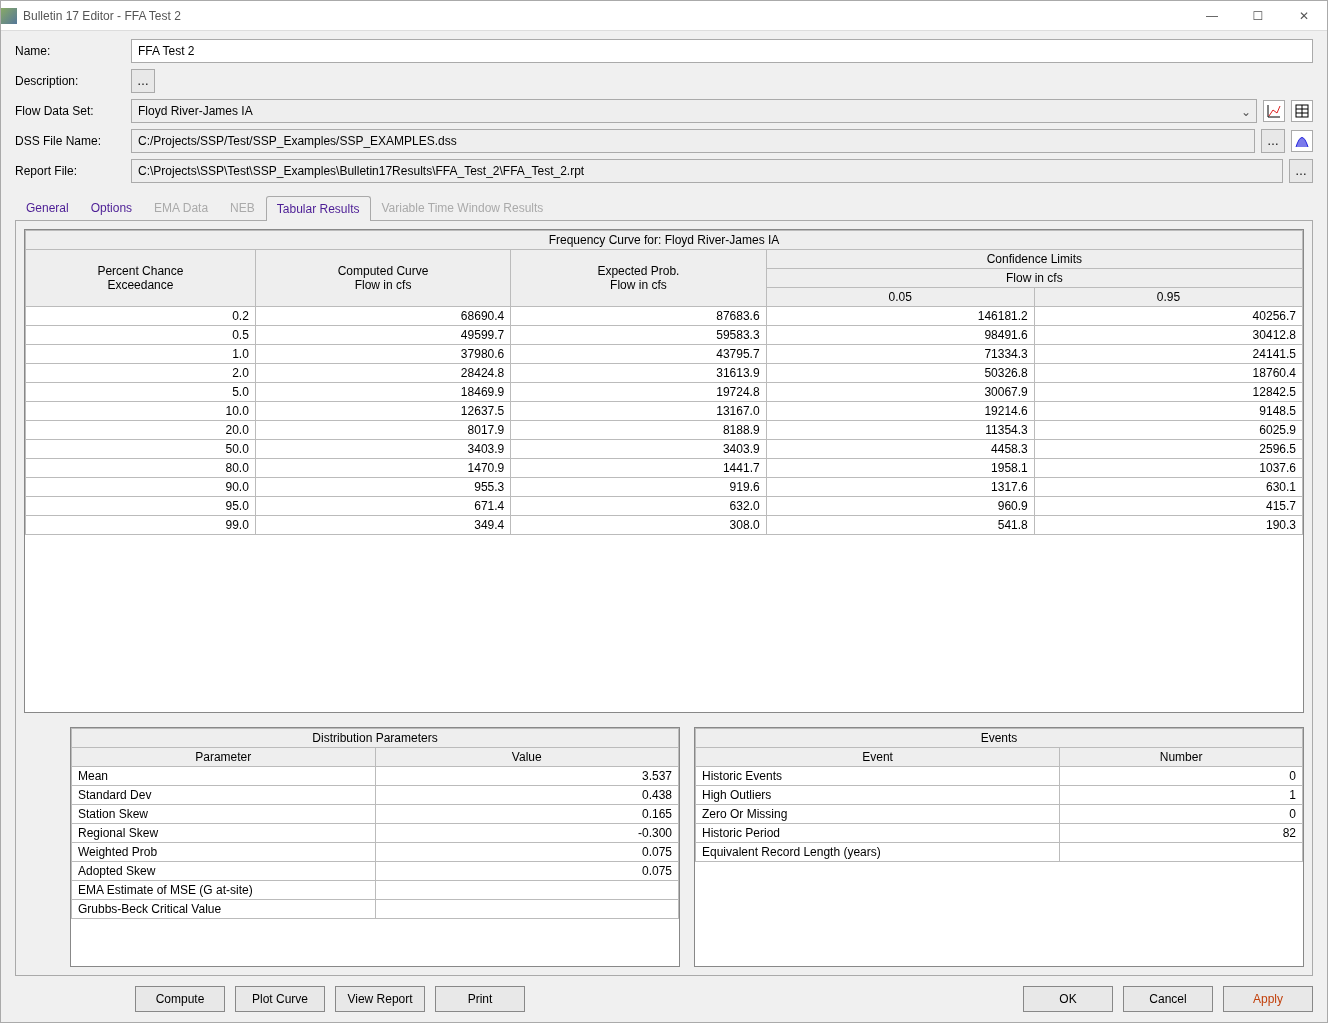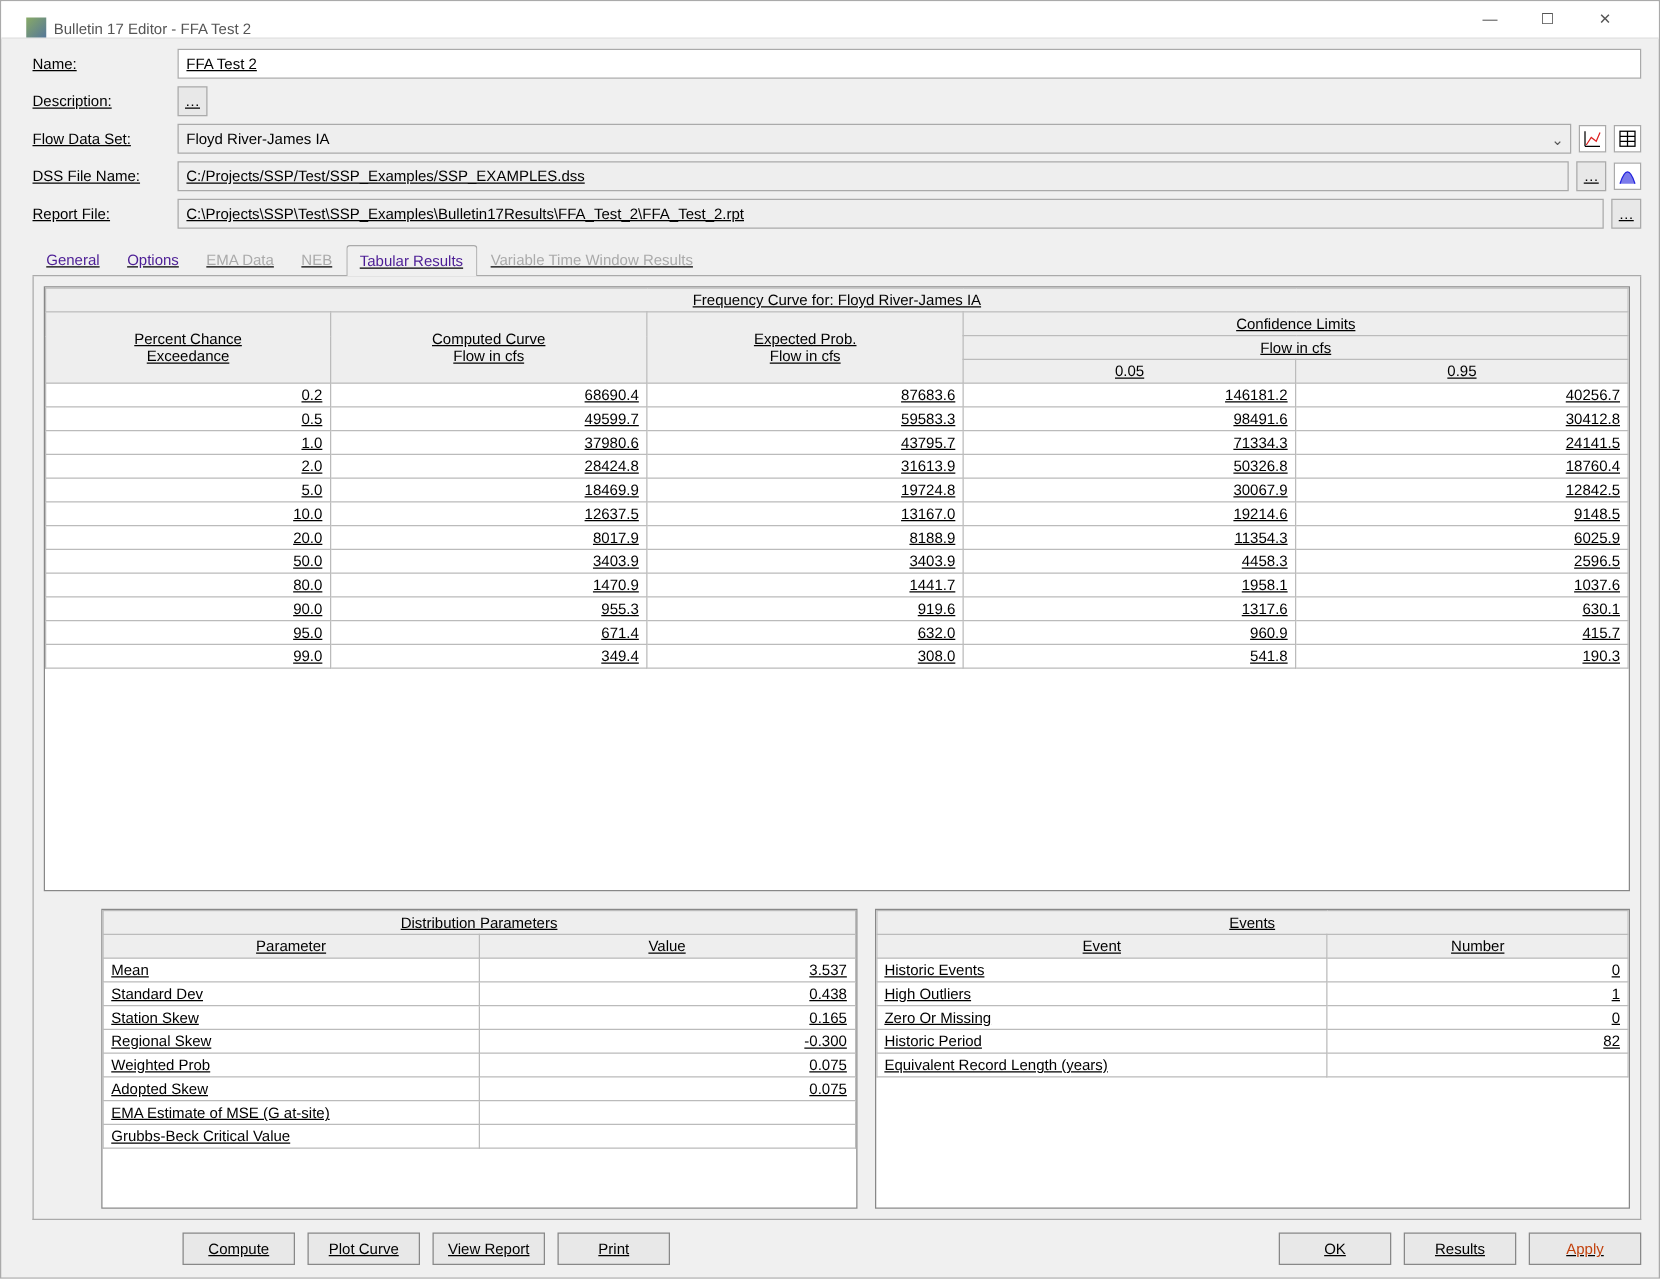--- a/index.html
+++ b/index.html
@@ -1,22 +1,22 @@
 <!DOCTYPE html>
 <html><head>
 <meta charset="utf-8">
 <style>
 * { box-sizing: border-box; font-family: "Segoe UI", Tahoma, sans-serif; font-size: 12px; }
 body { margin: 0; background: #f0f0f0; }
 .window { width: 1328px; height: 1023px; background: #f0f0f0; border: 1px solid #aaa; display: flex; flex-direction: column; }
-.titlebar { height: 30px; background: #fff; display: flex; align-items: flex-end; padding: 0 20px; border-bottom: 1px solid #ddd; }
+.titlebar { height: 30px; background: #fff; display: flex; align-items: center; padding: 0 0; border-bottom: 1px solid #ddd; }
 .titlebar .icon { width: 16px; height: 16px; background: linear-gradient(135deg,#8a6,#579); margin-right: 6px; }
 .titlebar .title { flex: 1; color: #555; }
 .titlebar .winbtn { width: 46px; height: 30px; display: flex; align-items: center; justify-content: center; color: #555; cursor: pointer; }
-.content { flex: 1; padding: 8px 14px 10px 25px; display: flex; flex-direction: column; text-decoration: underline; }
+.content { flex: 1; padding: 8px 14px 10px 14px; display: flex; flex-direction: column; }
 .formrow { display: flex; align-items: center; margin-bottom: 6px; gap: 6px; }
 .formrow label { width: 110px; }
 .textfield { flex: 1; background: #fff; border: 1px solid #aaa; padding: 3px 6px; height: 24px; }
 .textfield.ro { background: #eee; }
 .dotsbtn { width: 24px; height: 24px; border: 1px solid #aaa; background: #e8e8e8; display:flex; align-items:center; justify-content:center; cursor:pointer; }
 .iconbtn { width: 22px; height: 22px; border: 1px solid #aaa; background:#fff; display:flex; align-items:center; justify-content:center; cursor:pointer; }
 .tabs { display: flex; border-bottom: 1px solid #aaa; margin-top: 6px; }
 .tab { padding: 5px 10px; border: 1px solid transparent; border-bottom: none; cursor: pointer; color: #4c1d95; }
 .tab.active { background: #f0f0f0; border-color: #aaa; border-radius: 3px 3px 0 0; position: relative; top: 1px; }
 .tab.disabled { color: #aaa; cursor: default; }
@@ -316,18 +316,18 @@
     </div>
 
     <div class="btnbar">
       <div style="width:110px;"></div>
       <button class="btn">Compute</button>
       <button class="btn">Plot Curve</button>
       <button class="btn">View Report</button>
       <button class="btn">Print</button>
       <div class="spacer"></div>
       <button class="btn">OK</button>
-      <button class="btn">Results</button>
+      <button class="btn">Cancel</button>
       <button class="btn disabled">Apply</button>
     </div>
 
   </div>
 </div>
 
 </body></html>

